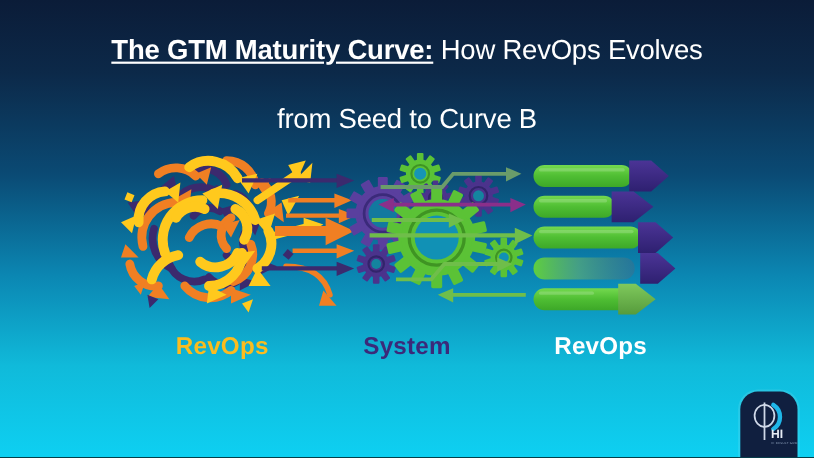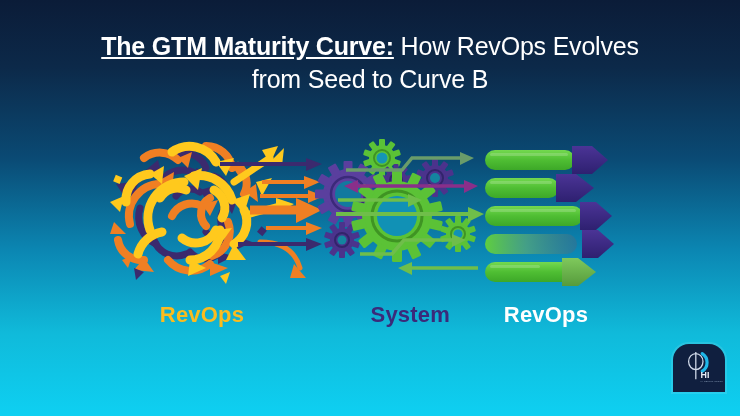--- a/index.html
+++ b/index.html
@@ -37,20 +37,21 @@
     font-size: 25px;
     color: #ffffff;
     letter-spacing: -0.2px;
   }
   .title-bold {
     font-weight: bold;
     text-decoration: underline;
   }
   .title-light {
     font-weight: normal;
+    margin-top: 29px;
   }
 
   
   #illustration {
     position: absolute;
     left: 110px;
     top: 136px;
     width: 520px;
     height: 152px;
   }
@@ -63,30 +64,30 @@
   
   .stage-label {
     position: absolute;
     top: 302px;
     font-size: 22px;
     font-weight: bold;
     text-align: center;
     letter-spacing: 0.2px;
   }
   #label-hustle { left: 122px; width: 160px; }
-  #label-system { left: 290px; width: 160px; text-align: right; }
+  #label-system { left: 290px; width: 160px; }
   #label-revops { left: 466px; width: 160px; }
 
   
   #logo-badge {
     position: absolute;
     left: 673px;
-    top: 344px;
+    top: 356px;
     width: 52px;
-    height: 48px;
+    height: 60px;
     border-radius: 16px 16px 0 0;
     background: #101f3f;
     box-shadow: 0 0 0 2px rgba(255,255,255,0.10);
     overflow: hidden;
   }
   #logo-badge svg { display:block; width:100%; height:100%; }
 </style>
 </head>
 <body>
 

